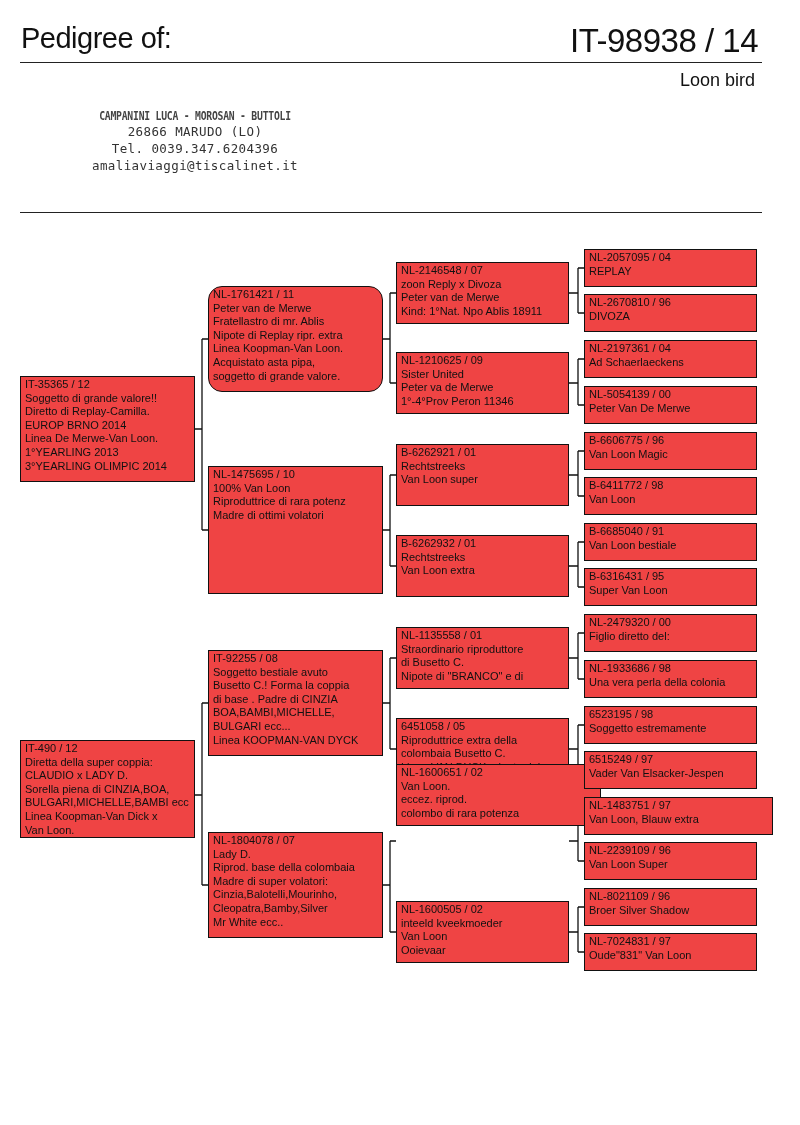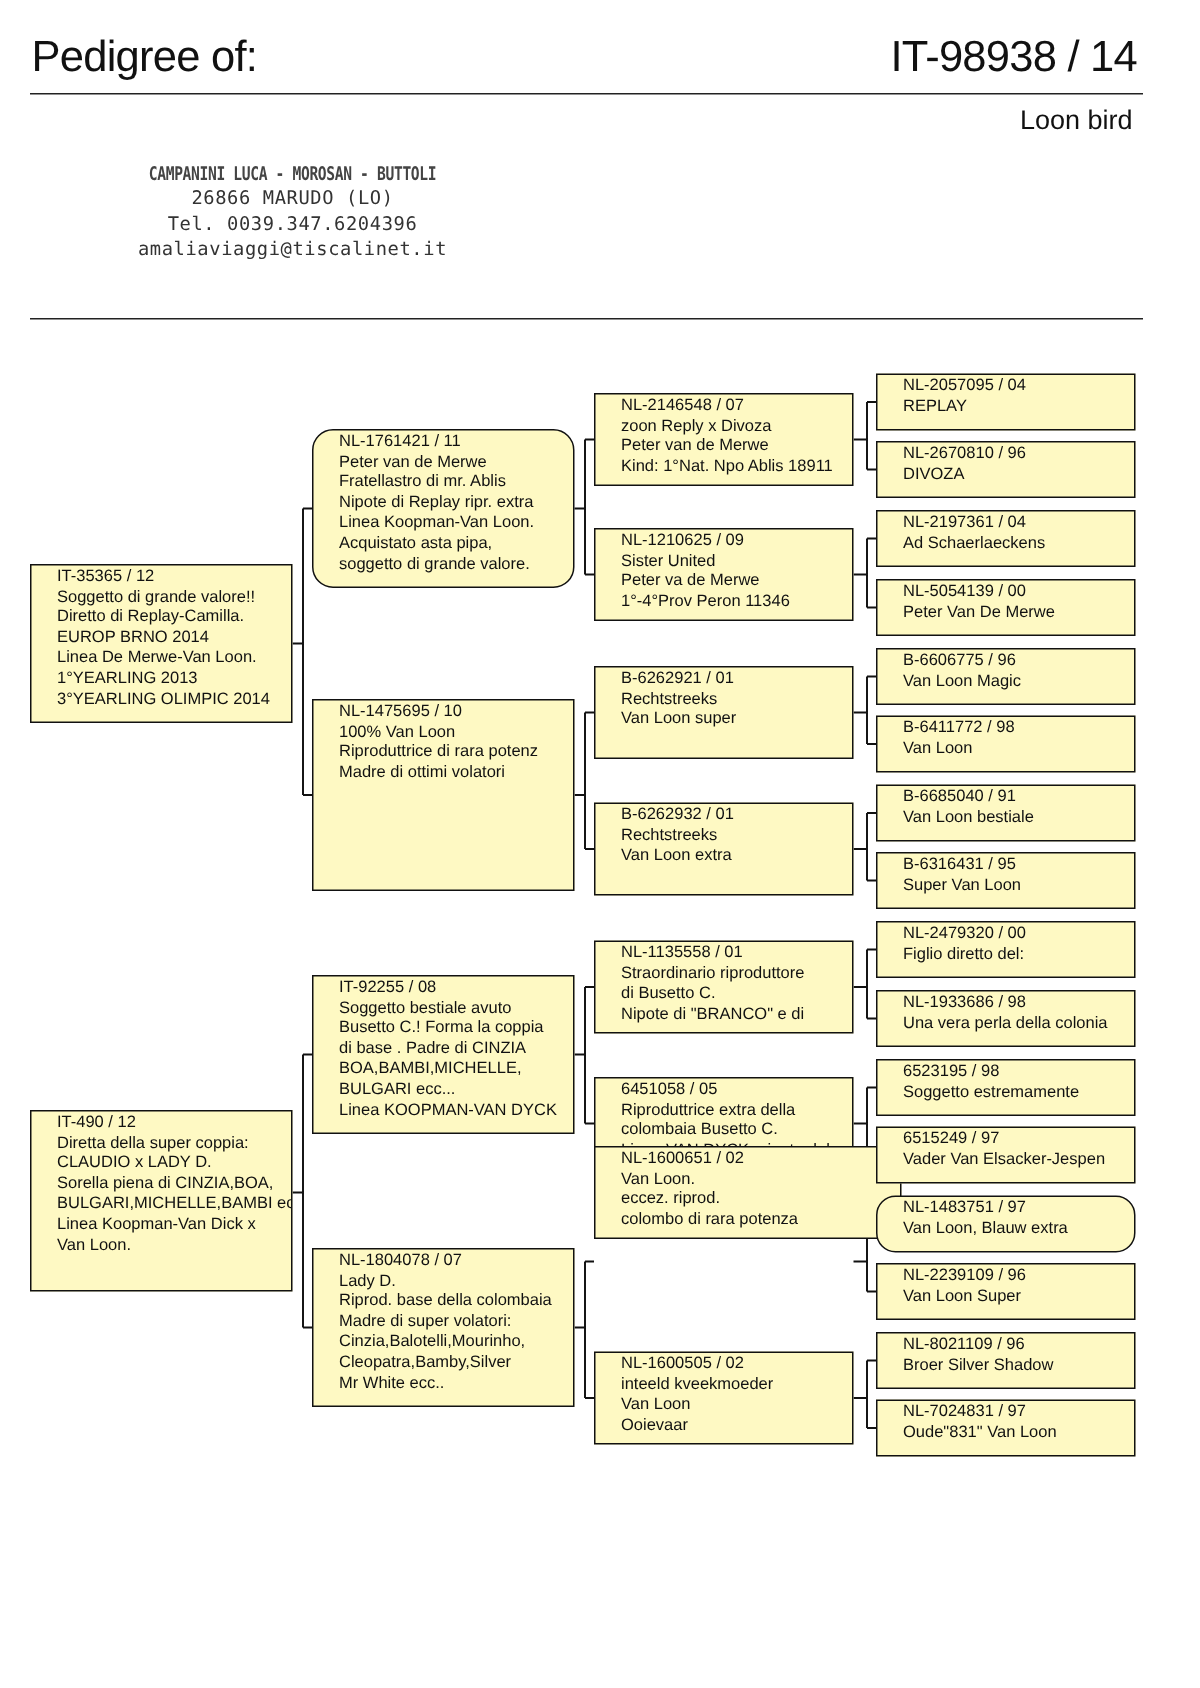--- a/index.html
+++ b/index.html
@@ -1,27 +1,27 @@
 <!DOCTYPE html>
 <html><head>
 <meta charset="utf-8">
 <style>
   html, body { margin: 0; padding: 0; background: #ffffff; }
   body { width: 800px; height: 1125px; position: relative; overflow: hidden;
          font-family: "Liberation Sans", "DejaVu Sans", sans-serif; color: #111; }
   .title { position: absolute; left: 21px; top: 22px; font-size: 29px; letter-spacing: -0.5px; }
-  .ring-main { position: absolute; right: 42px; top: 22px; font-size: 29px; letter-spacing: -0.5px; }
+  .ring-main { position: absolute; right: 42px; top: 22px; font-size: 33px; letter-spacing: -0.5px; }
   .rule { position: absolute; left: 20px; width: 742px; height: 1px; background: #222; }
   .age { position: absolute; right: 45px; top: 70px; font-size: 18px; }
   .stamp { position: absolute; left: 60px; top: 108px; width: 270px; text-align: center;
            font-family: "DejaVu Sans Mono", "Liberation Mono", monospace; color: #333; }
   .stamp .l0 { font-family: "DejaVu Sans Mono", monospace; font-size: 12.5px; transform: scaleX(0.78); font-weight: bold; letter-spacing: -0.3px; display: block; color: #444; }
   .stamp .ln { font-size: 12.5px; display: block; line-height: 17px; letter-spacing: 0.4px; }
-  .box { position: absolute; border: 1.5px solid #111; background: #fef9c3; box-sizing: border-box;
-         padding: 1px 17px; font-size: 11px; line-height: 13.6px; white-space: nowrap; overflow: hidden; }
+  .box { position: absolute; border: 1.5px solid #111; background: #ef4444; box-sizing: border-box;
+         padding: 1px 4px; font-size: 11px; line-height: 13.6px; white-space: nowrap; overflow: hidden; }
   .box .ring { display: block; }
   .box .ln { display: block; }
   svg.conn { position: absolute; left: 0; top: 0; }
 </style>
 </head>
 <body>
 
 <div class="title">Pedigree of:</div>
 <div class="ring-main">IT-98938 / 14</div>
 <div class="rule" style="top:62px;"></div>
@@ -55,21 +55,21 @@
 <div id="tree">
     <div class="box" style="left: 20px; top: 376px; width: 175px; height: 106px;">
       <span class="ring">IT-35365 / 12</span>
       <span class="ln">Soggetto di grande valore!!</span>
       <span class="ln">Diretto di Replay-Camilla.</span>
       <span class="ln">EUROP BRNO 2014</span>
       <span class="ln">Linea De Merwe-Van Loon.</span>
       <span class="ln">1°YEARLING 2013</span>
       <span class="ln">3°YEARLING OLIMPIC 2014</span>
     </div>
-    <div class="box" style="left: 20px; top: 740px; width: 175px; height: 121px;">
+    <div class="box" style="left: 20px; top: 740px; width: 175px; height: 98px;">
       <span class="ring">IT-490 / 12</span>
       <span class="ln">Diretta della super coppia:</span>
       <span class="ln">CLAUDIO x LADY D.</span>
       <span class="ln">Sorella piena di CINZIA,BOA,</span>
       <span class="ln">BULGARI,MICHELLE,BAMBI ecc</span>
       <span class="ln">Linea Koopman-Van Dick x</span>
       <span class="ln">Van Loon.</span>
     </div>
     <div class="box" style="left: 208px; top: 286px; width: 175px; height: 106px; border-radius: 14px;">
       <span class="ring">NL-1761421 / 11</span>
@@ -191,21 +191,21 @@
       <span class="ln">Una vera perla della colonia</span>
     </div>
     <div class="box" style="left: 584px; top: 706px; width: 173px; height: 38px;">
       <span class="ring">6523195 / 98</span>
       <span class="ln">Soggetto estremamente</span>
     </div>
     <div class="box" style="left: 584px; top: 751px; width: 173px; height: 38px;">
       <span class="ring">6515249 / 97</span>
       <span class="ln">Vader Van Elsacker-Jespen</span>
     </div>
-    <div class="box" style="left: 584px; top: 797px; width: 173px; height: 38px; border-radius: 13px;">
+    <div class="box" style="left: 584px; top: 797px; width: 189px; height: 38px;">
       <span class="ring">NL-1483751 / 97</span>
       <span class="ln">Van Loon, Blauw extra</span>
     </div>
     <div class="box" style="left: 584px; top: 842px; width: 173px; height: 38px;">
       <span class="ring">NL-2239109 / 96</span>
       <span class="ln">Van Loon Super</span>
     </div>
     <div class="box" style="left: 584px; top: 888px; width: 173px; height: 38px;">
       <span class="ring">NL-8021109 / 96</span>
       <span class="ln">Broer Silver Shadow</span>

